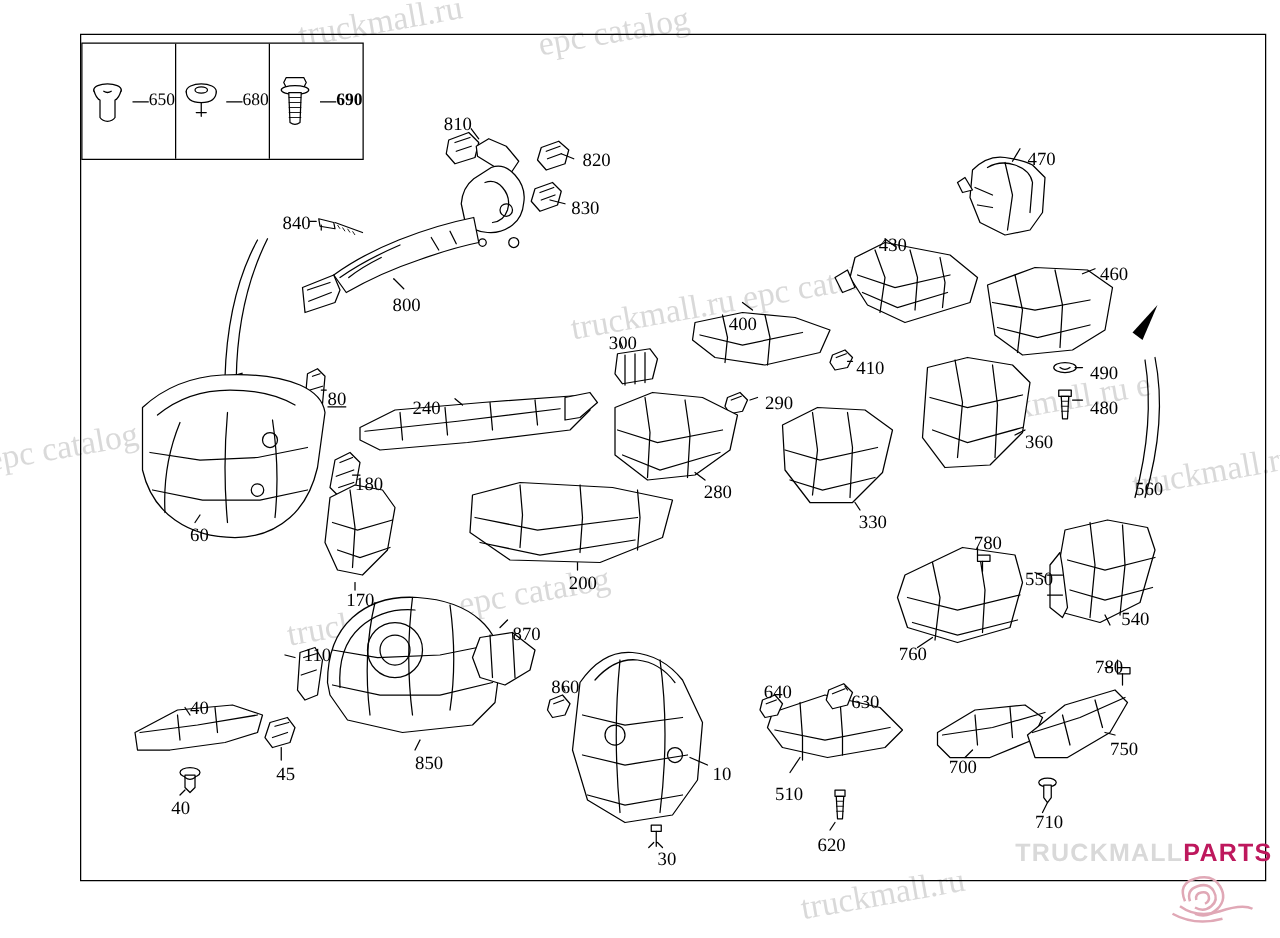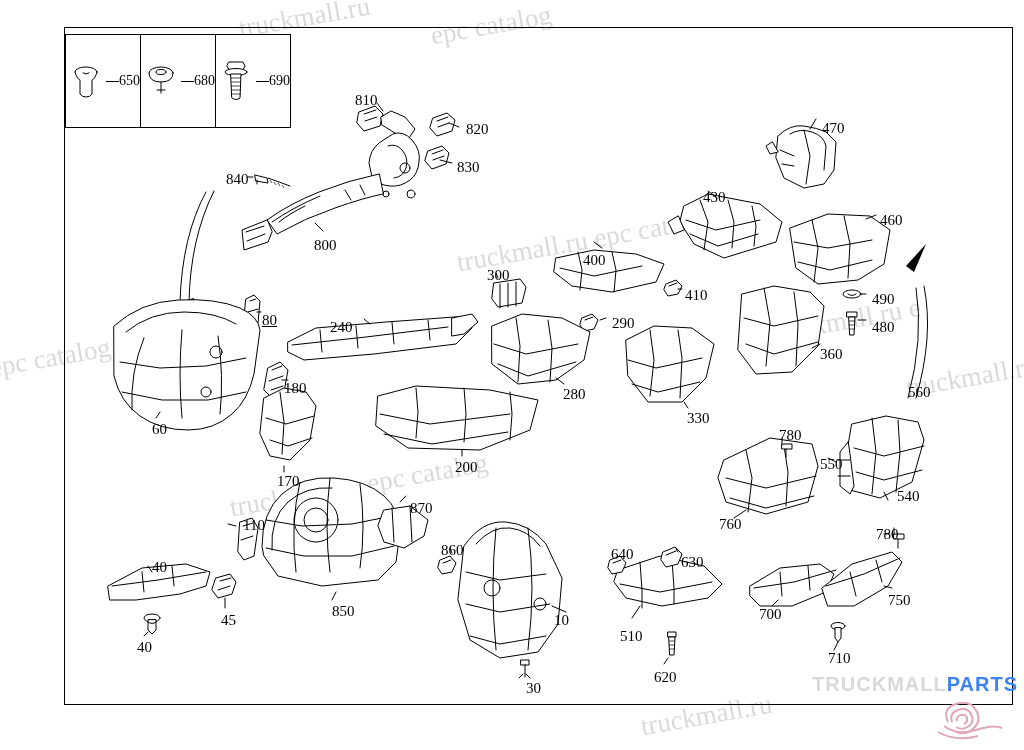--- a/index.html
+++ b/index.html
@@ -60,21 +60,21 @@
   .legend-cell {
     flex: 1 1 0;
     border-right: 1px solid #000;
     box-sizing: border-box;
     display: flex;
     flex-direction: row;
     align-items: center;
     justify-content: flex-start;
     position: relative;
   }
-  .legend-cell:last-child { border-right: none; }
+  .legend-cell:last-child { border-right: none; font-weight: bold; }
   .legend-icon {
     height: 54px;
     display: flex;
     align-items: center;
     justify-content: center;
     width: 100%;
   }
   .legend-div {
     width: 100%;
     height: 1px;
@@ -547,32 +547,32 @@
   <div class="callout" style="left:410px; top:501px;">870</div>
   <div class="callout" style="left:212px; top:518px;margin-left:31px;">110</div>
   <div class="callout" style="left:719px; top:517px;">760</div>
   <div class="callout" style="left:876px; top:527px;">780</div>
   <div class="callout" style="left:441px; top:543px;">860</div>
   <div class="callout" style="left:611px; top:547px;">640</div>
   <div class="callout" style="left:681px; top:555px;">630</div>
   <div class="callout" style="left:152px; top:560px;">40</div>
   <div class="callout" style="left:332px; top:604px;">850</div>
   <div class="callout" style="left:221px; top:613px;">45</div>
-  <div class="callout" style="left:554px; top:613px;">10</div>
+  <div class="callout" style="left:570px; top:613px;">10</div>
   <div class="callout" style="left:759px; top:607px;">700</div>
   <div class="callout" style="left:888px; top:593px;">750</div>
   <div class="callout" style="left:137px; top:640px;">40</div>
   <div class="callout" style="left:620px; top:629px;">510</div>
   <div class="callout" style="left:828px; top:651px;">710</div>
   <div class="callout" style="left:654px; top:670px;">620</div>
   <div class="callout" style="left:526px; top:681px;">30</div>
 
   <div class="brand">
     <div class="brand-text">
-      <span>TRUCKMALL</span><span style="color:#3b82f6;">PARTS</span>
+      <span>TRUCKMALL</span><span style="color:#be185d;">PARTS</span>
     </div>
     <div class="brand-mark">
       <svg width="120" height="46" viewBox="0 0 120 46">
         <g stroke="#e0a8b6" fill="none" stroke-width="2">
           <path d="M50 26 q-6 -14 8 -18 q14 -4 20 6 q6 10 -2 18 q-8 8 -18 4"></path>
           <path d="M54 26 q-3 -9 6 -12 q9 -3 13 4 q4 7 -2 12 q-6 5 -13 1"></path>
           <path d="M59 25 q-1 -5 4 -6 q5 -1 6 3 q1 4 -3 6"></path>
           <path d="M46 30 q14 10 32 4 q18 -6 26 -2"></path>
           <path d="M40 36 q18 10 40 4"></path>
         </g>

